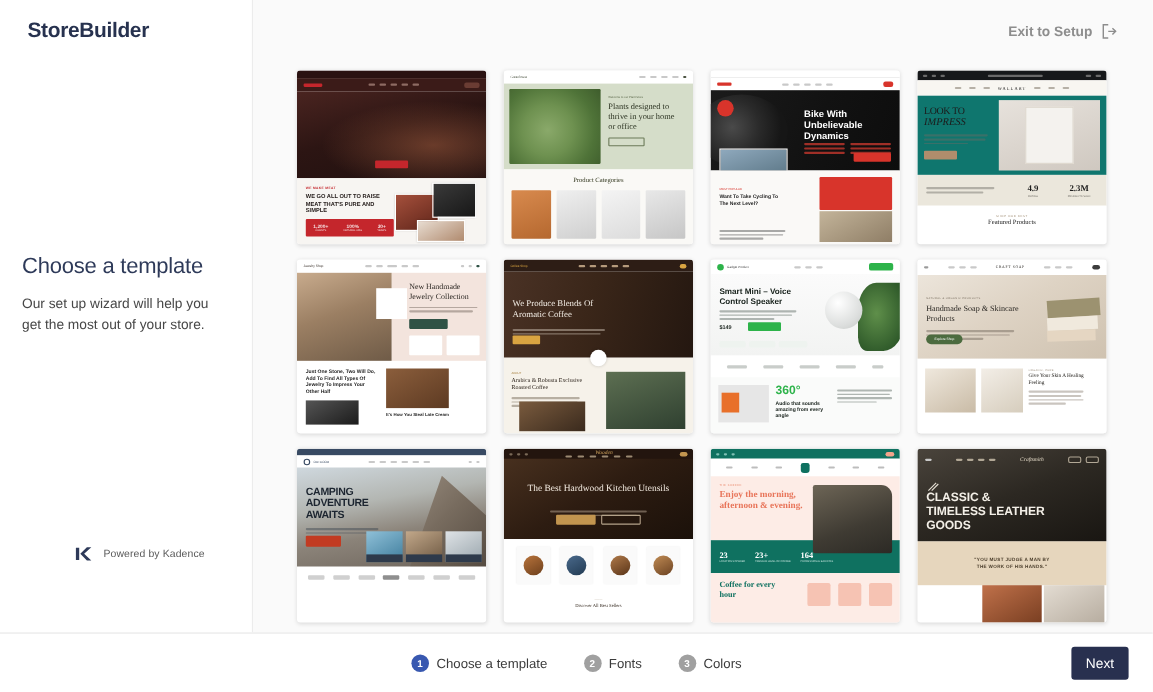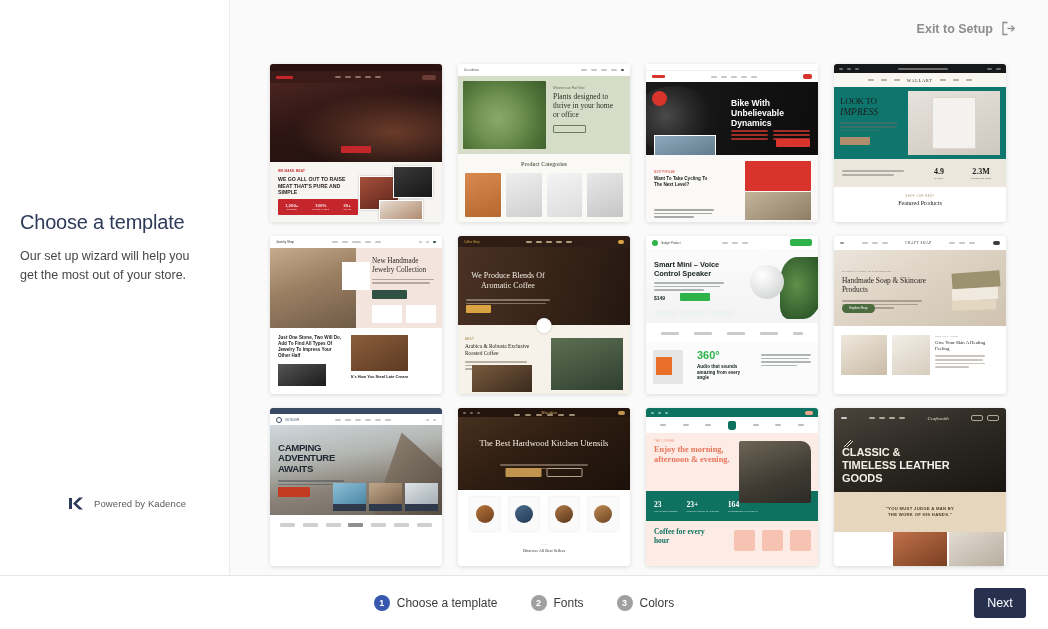--- a/index.html
+++ b/index.html
@@ -192,21 +192,21 @@
   .t5-btn { margin-top:6px; width:35px; height:9px; background:#2f5245; border-radius:1px; }
   .t5-chips { display:flex; gap:4px; margin-top:6px; }
   .t5-chip { flex:1; height:18px; background:#fff; border-radius:1px; }
   .t5-body { background:#fff; height:58px; display:flex; padding:7px 8px 0; gap:7px; }
   .t5-bh { font-size:4.6px; font-weight:bold; color:#1d1d1d; line-height:1.3; width:66px; }
   .t5-bimg { flex:1; height:36px; background:linear-gradient(150deg,#8b5e3c,#5d3a22); }
 
   
   .t6-nav { height:11px; background:#2d1d15; display:flex; align-items:center; justify-content:space-between; padding:0 6px; }
   .t6-hero { height:78px; position:relative;
-    background:linear-gradient(105deg,#4a3225 0%,#3a2619 45%,#241710 100%);text-align:center; }
+    background:linear-gradient(105deg,#4a3225 0%,#3a2619 45%,#241710 100%); }
   .t6-h { position:absolute; left:8px; top:24px; width:84px; font-family:"Liberation Serif", serif;
           font-size:8px; color:#f2ece4; line-height:1.22; }
   .t6-btn { position:absolute; left:8px; bottom:12px; width:25px; height:8px; background:#d9a441; border-radius:1px; }
   .t6-knob { position:absolute; left:50%; bottom:-8px; transform:translateX(-50%);
              width:15px; height:15px; border-radius:50%; background:#fff; box-shadow:0 0 3px rgba(0,0,0,.2); }
   .t6-body { background:#f6f2ea; height:69px; display:flex; gap:6px; padding:13px 7px 0; }
   .t6-bh { font-family:"Liberation Serif", serif; font-size:5.4px; color:#2a2119; line-height:1.3; }
   .t6-bk { font-size:2.6px; color:#a77f3f; margin-bottom:2px; }
   .t6-img1 { position:absolute; left:7px; bottom:2px; width:60px; height:27px;
              background:linear-gradient(150deg,#7a5b3e,#3a2a1d); }
@@ -217,21 +217,21 @@
   .t7-hero { height:74px; background:linear-gradient(180deg,#fbfbfb,#f2f3f2); position:relative; }
   .t7-h { position:absolute; left:8px; top:12px; width:72px; font-size:7.4px; font-weight:bold; color:#17211b; line-height:1.18; }
   .t7-price { position:absolute; left:8px; top:46px; font-size:5px; font-weight:bold; color:#17211b; }
   .t7-btn { position:absolute; left:34px; top:44px; width:30px; height:8px; background:#2db34a; border-radius:1px; }
   .t7-orb { position:absolute; right:34px; top:16px; width:34px; height:34px; border-radius:50%;
             background:radial-gradient(circle at 35% 30%,#fff,#dcdedd 65%,#c3c6c4 100%); }
   .t7-leaf { position:absolute; right:-4px; top:8px; width:42px; height:62px;
              background:radial-gradient(ellipse at 40% 45%,#5f8f4a,#2f5a2a 75%); border-radius:40% 10% 45% 20%; }
   .t7-logos { height:20px; background:#fff; display:flex; align-items:center; justify-content:space-around; padding:0 7px; }
   .t7-logo { width:18px; height:3px; background:#c9cdca; border-radius:1px; }
-  .t7-sec { background:#fafbfa; height:51px; display:flex; gap:14px; padding:7px; }
+  .t7-sec { background:#fafbfa; height:51px; display:flex; gap:6px; padding:7px; }
   .t7-box { width:48px; height:34px; background:#e6e6e6; position:relative; }
   .t7-or { position:absolute; left:3px; top:7px; width:16px; height:18px; background:#e8702a; }
   .t7-360 { font-size:11px; font-weight:bold; color:#2db34a; line-height:1; }
   .t7-sh { font-size:4.6px; font-weight:bold; color:#17211b; margin-top:3px; line-height:1.25; width:50px; }
 
   
   .t8-nav { height:14px; background:#fff; display:flex; align-items:center; justify-content:space-between; padding:0 6px; }
   .t8-hero { height:76px; position:relative;
      background:linear-gradient(150deg,#ece5db 0%,#ded3c4 45%,#cfc2b0 100%); }
   .t8-h { position:absolute; left:8px; top:26px; width:86px; font-family:"Liberation Serif", serif;
@@ -338,20 +338,23 @@
     cursor: pointer;
   }
 </style>
 </head>
 <body>
 
 <div class="app">
   <div class="body-area">
 
     <aside class="sidebar">
+      <div class="logo-wrap">
+        <div class="logo">StoreBuilder</div>
+      </div>
 
       <div class="sidebar-mid">
         <h1 class="side-title">Choose a template</h1>
         <p class="side-sub">Our set up wizard will help you get the most out of your store.</p>
       </div>
 
       <div class="powered">
         <span class="kad-mark">
           <svg viewBox="0 0 17 15" width="17" height="15" aria-hidden="true">
             <path d="M1 2 L4 2 L4 13 L1 13 Z" fill="#2e3a59"></path>

